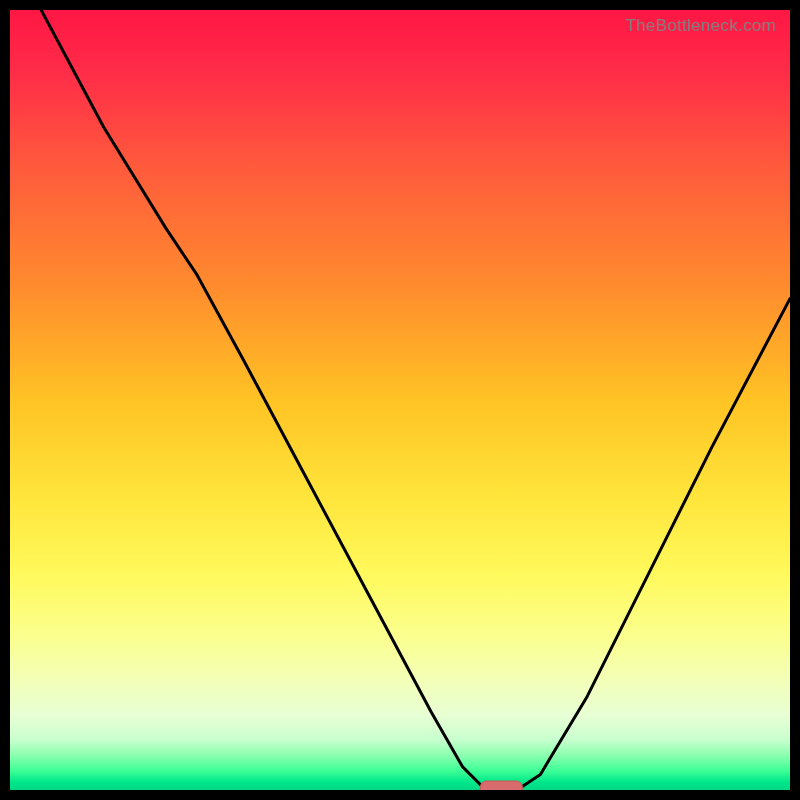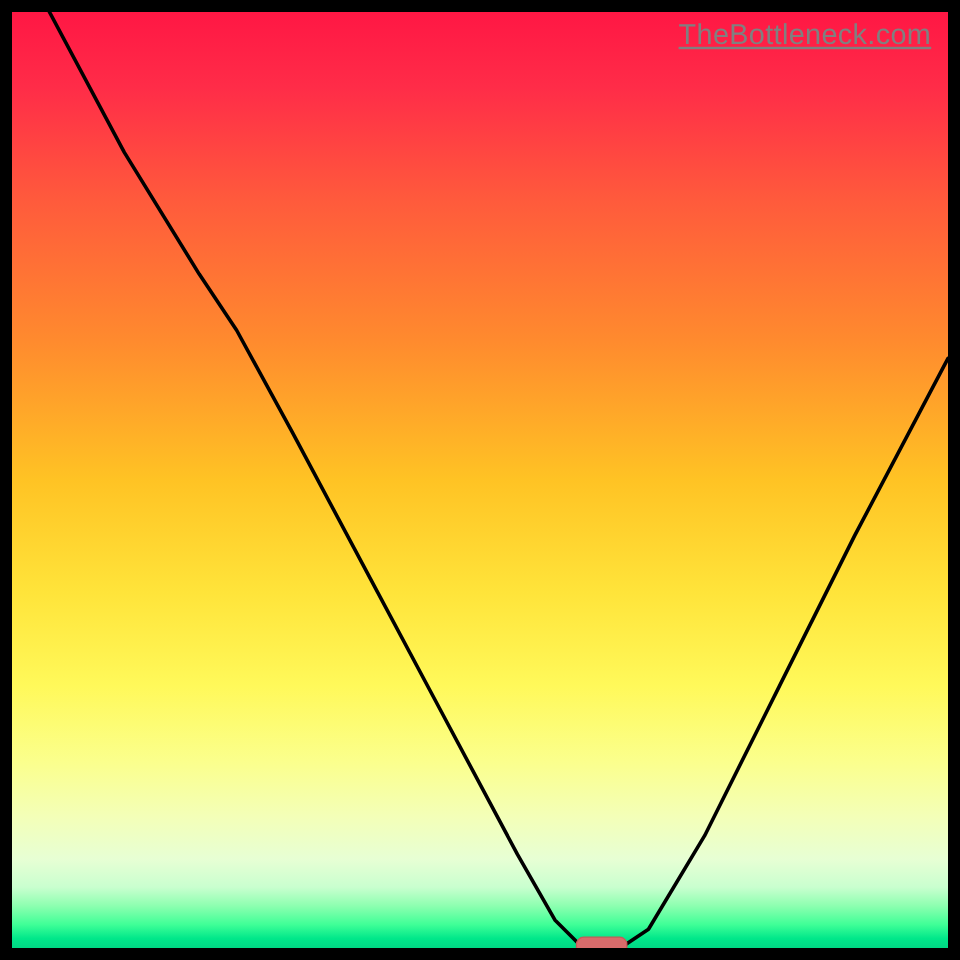--- a/index.html
+++ b/index.html
@@ -24,25 +24,24 @@
     left: 0;
     top: 0;
     width: 780px;
     height: 780px;
   }
   .watermark {
     position: absolute;
     top: 6px;
     right: 14px;
     color: #808080;
-    font-size: 24px;
+    font-size: 17px;
     font-weight: 500;
     letter-spacing: 0.3px;
     user-select: none;
-    text-decoration: underline;
   }
 </style>
 </head>
 <body>
 
 <div class="frame">
   <svg class="plot-area" viewBox="0 0 780 780" preserveAspectRatio="none">
     <defs>
       <linearGradient id="bg-grad" x1="0" y1="0" x2="0" y2="1">
           <stop offset="0%" stop-color="#ff1744"></stop>

